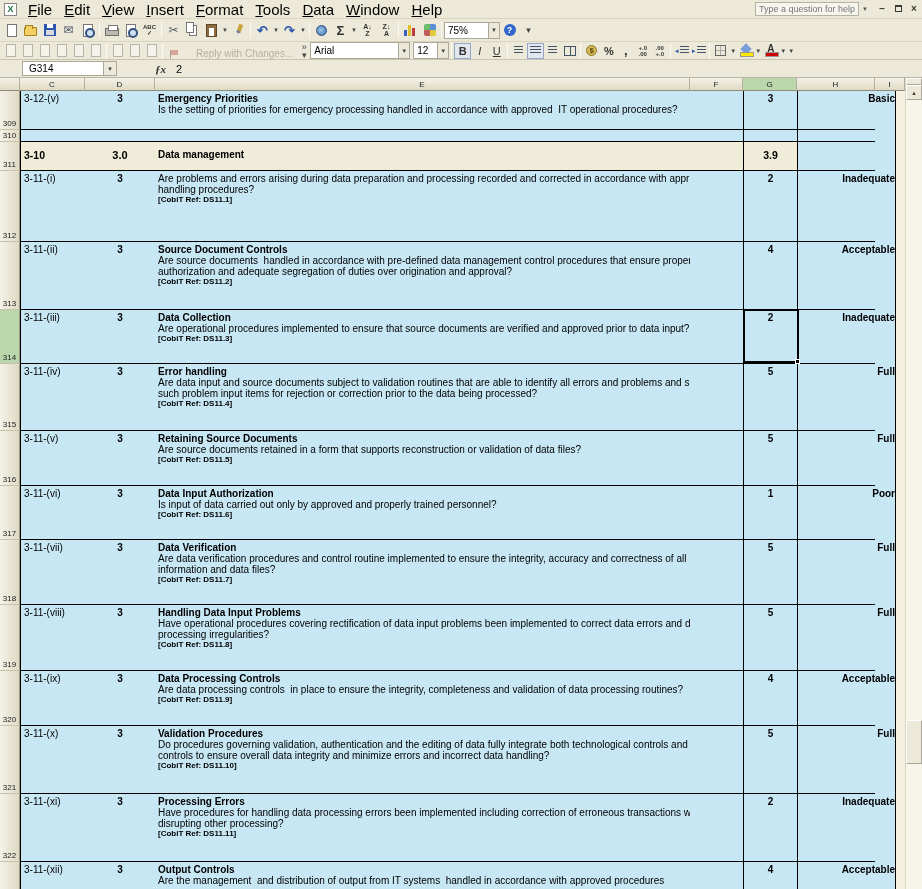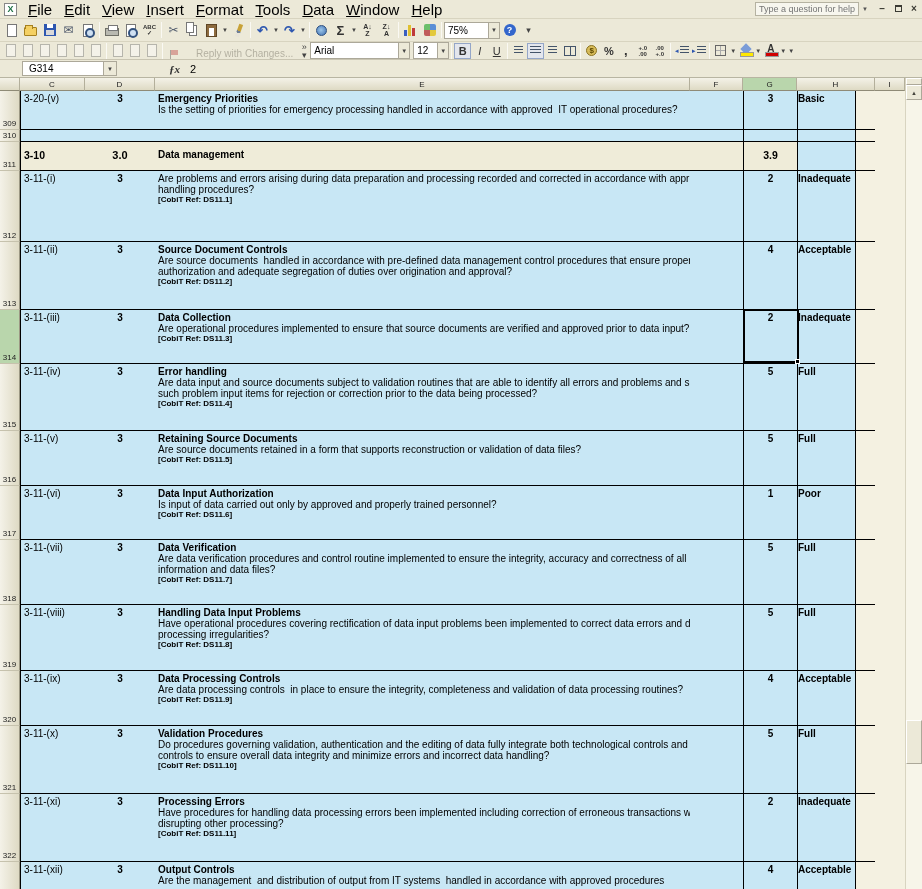--- a/index.html
+++ b/index.html
@@ -75,39 +75,39 @@
   .ic-fill { position:relative; width:12px; height:12px; }
   .ic-fill::before { content:""; position:absolute; left:2px; top:0; width:8px; height:8px; background:#7A9CD8; transform:rotate(45deg); }
   .ic-fill::after { content:""; position:absolute; left:0; bottom:0; width:12px; height:3px; background:#FFE800; border:1px solid #999; }
   .ic-fontcolor { position:relative; width:12px; height:13px; font-size:10px; font-weight:bold; color:#333; text-align:center; line-height:10px; }
   .ic-fontcolor::after { content:""; position:absolute; left:0; bottom:0; width:12px; height:3px; background:#D00000; border:1px solid #999; }
 
   
   #formulabar { position:absolute; top:60px; left:0; width:922px; height:18px; background:#ECE9D8; border-bottom:1px solid #B8B5A2; display:flex; align-items:center; }
   #namebox { width:82px; height:15px; background:#fff; border:1px solid #ACA899; font-size:10px; padding-left:6px; margin-left:22px; display:flex; align-items:center; }
   #namebox-dd { width:13px; height:15px; background:#ECE9D8; border:1px solid #ACA899; border-left:none; display:flex; align-items:center; justify-content:center; }
-  #fx { font-size:11px; font-style:italic; font-family:"Liberation Serif",serif; color:#333; margin-left:52px; font-weight:bold; }
+  #fx { font-size:11px; font-style:italic; font-family:"Liberation Serif",serif; color:#333; margin-left:38px; font-weight:bold; }
   #fvalue { font-size:11px; color:#000; margin-left:10px; }
 
   
   #sheet { position:absolute; top:78px; left:0; width:905px; height:811px; background:#F4F1E1; overflow:hidden; }
   #colheaders { display:flex; height:13px; }
   .ch, #corner { background:linear-gradient(#F4F2E8,#DEDAC4); border-right:1px solid #B3AF9B; border-bottom:1px solid #8F8B77; font-size:8px; color:#222; display:flex; align-items:center; justify-content:center; flex:none; }
   #corner { width:20px; }
   .ch.selcol { background:#B9D6AC; }
   .row { position:relative; display:flex; flex:none; }
   .rh { width:20px; flex:none; background:linear-gradient(90deg,#F4F2E8,#DEDAC4); border-right:1px solid #9C9884; border-bottom:1px solid #C6C2AD; font-size:8px; color:#222; display:flex; align-items:flex-end; justify-content:center; padding-bottom:1px; }
   .rh.selrow { background:#B9D6AC; }
   .cell { flex:none; position:relative; font-size:10px; color:#000; }
   .c-c { width:65px; border-left:1px solid #000; padding:2px 0 0 3px; }
   .c-d { width:70px; text-align:center; padding-top:2px; font-weight:bold; }
   .c-e { width:535px; }
   .c-f { width:53px; }
   .c-g { width:54px; border-left:1px solid #000; text-align:center; padding-top:2px; font-weight:bold; }
-  .c-h { width:58px; border-left:1px solid #000; text-align:left; padding-top:2px; font-weight:bold; }
+  .c-h { width:98px; border-left:1px solid #000; text-align:right; padding-top:2px; font-weight:bold; }
   .c-i { width:30px; border-left:1px solid #000; background:#F4F1E1; }
   .bottomline { position:absolute; left:20px; width:855px; bottom:0; height:1px; background:#000; }
   .etext { position:absolute; left:3px; top:2px; width:580px; white-space:pre-wrap; }
   .etitle { font-weight:bold; font-size:10px; line-height:11px; }
   .equestion { font-size:10px; line-height:11px; }
   .eref { font-weight:bold; font-size:8px; line-height:10px; }
   .row.section .cell { background:#EFECD9; }
   .row.section .c-h, .row.section .c-i { background:#C8E7F5; }
   .row.section .c-i { background:#F4F1E1; }
   .row.section .c-c { font-weight:bold; padding-top:7px; font-size:10.5px; }
@@ -363,21 +363,21 @@
         <div class="ch" style="width: 70px;">D</div>
         <div class="ch" style="width: 535px;">E</div>
         <div class="ch" style="width: 53px;">F</div>
         <div class="ch selcol" style="width: 54px;">G</div>
         <div class="ch" style="width: 78px;">H</div>
         <div class="ch" style="width: 30px;">I</div>
       </div>
     <div id="rows">
         <div class="row" style="height: 39px;">
           <div class="rh">309</div>
-          <div class="cell c-c blue">3-20-(v)</div>
+          <div class="cell c-c blue">3-12-(v)</div>
           <div class="cell c-d blue">3</div>
           <div class="cell c-e blue">
             <div class="etext"><div class="etitle">Emergency Priorities</div><div class="equestion">Is the setting of priorities for emergency processing handled in accordance with approved  IT operational procedures?</div></div>
           </div>
           <div class="cell c-f blue"></div>
           <div class="cell c-g blue">3</div>
           <div class="cell c-h blue">Basic</div>
           <div class="cell c-i"></div>
           <div class="bottomline"></div>
         </div>

